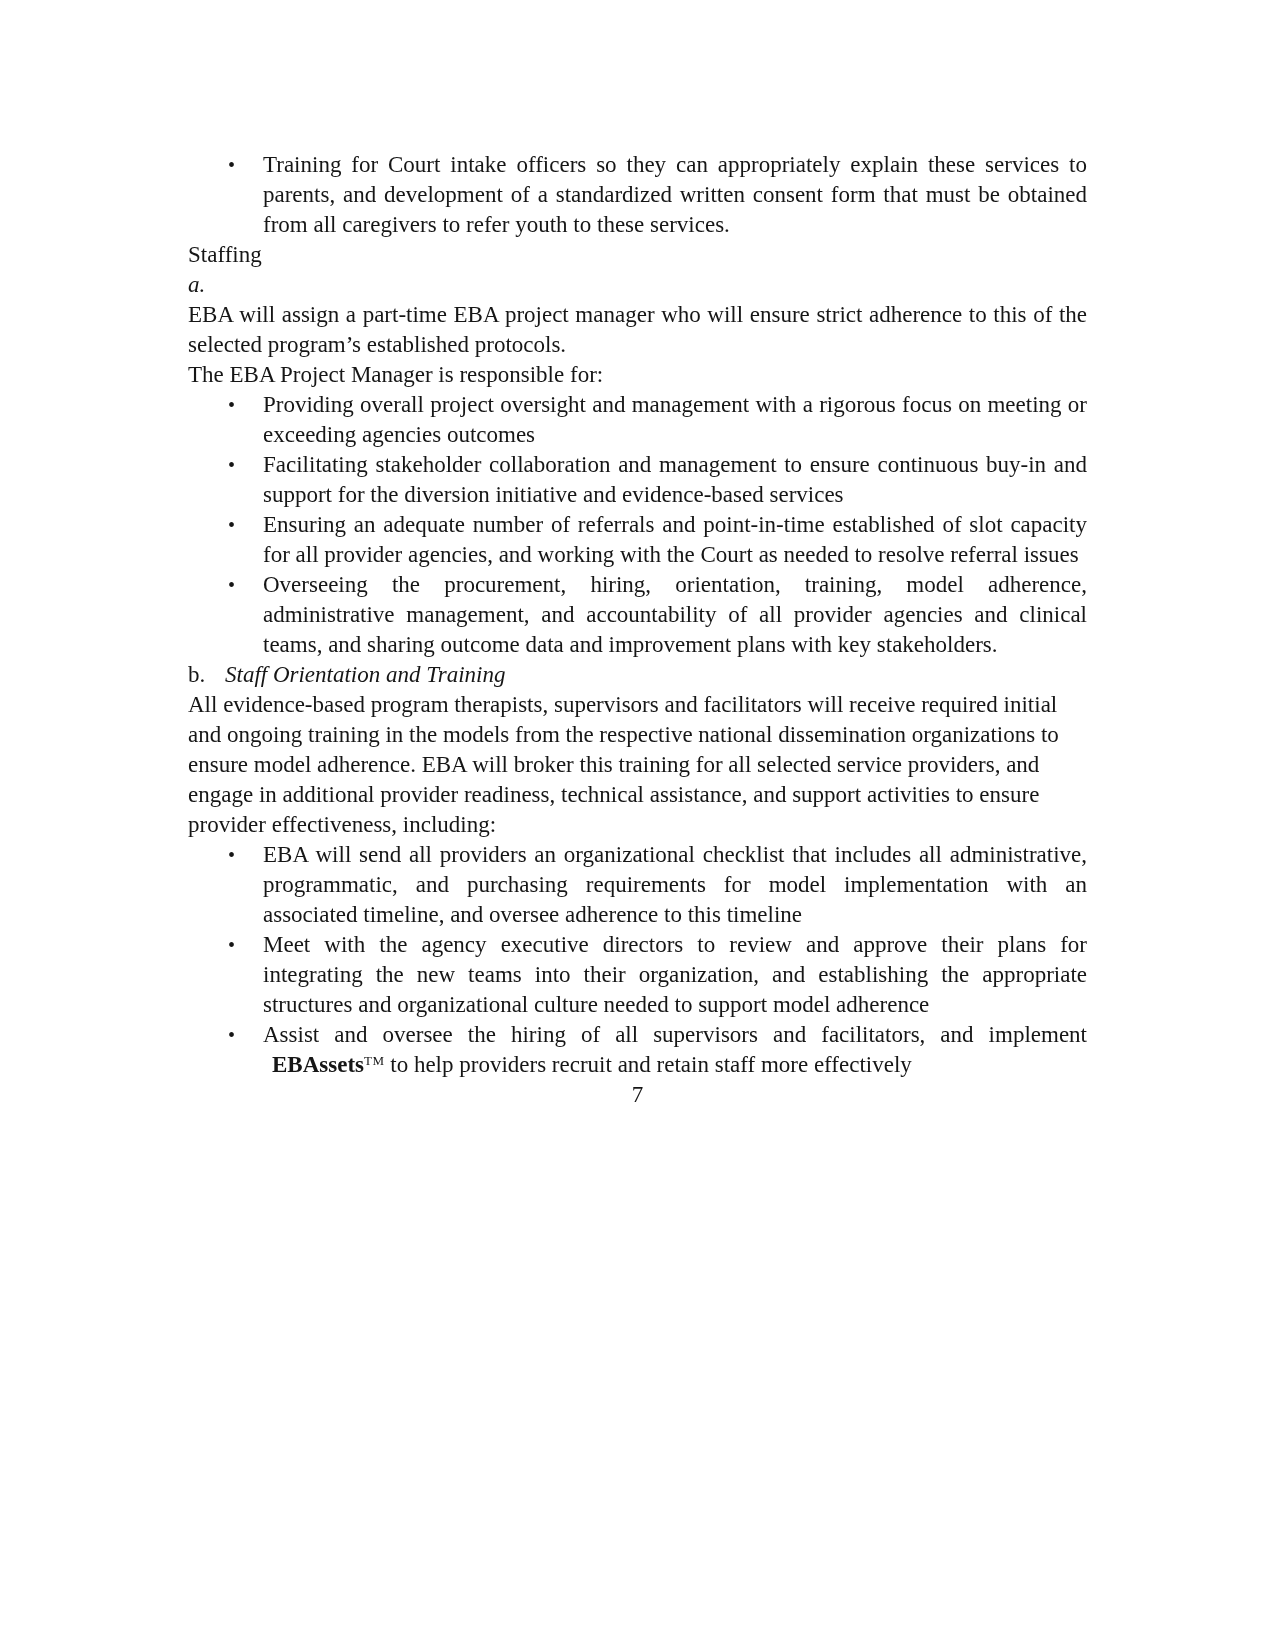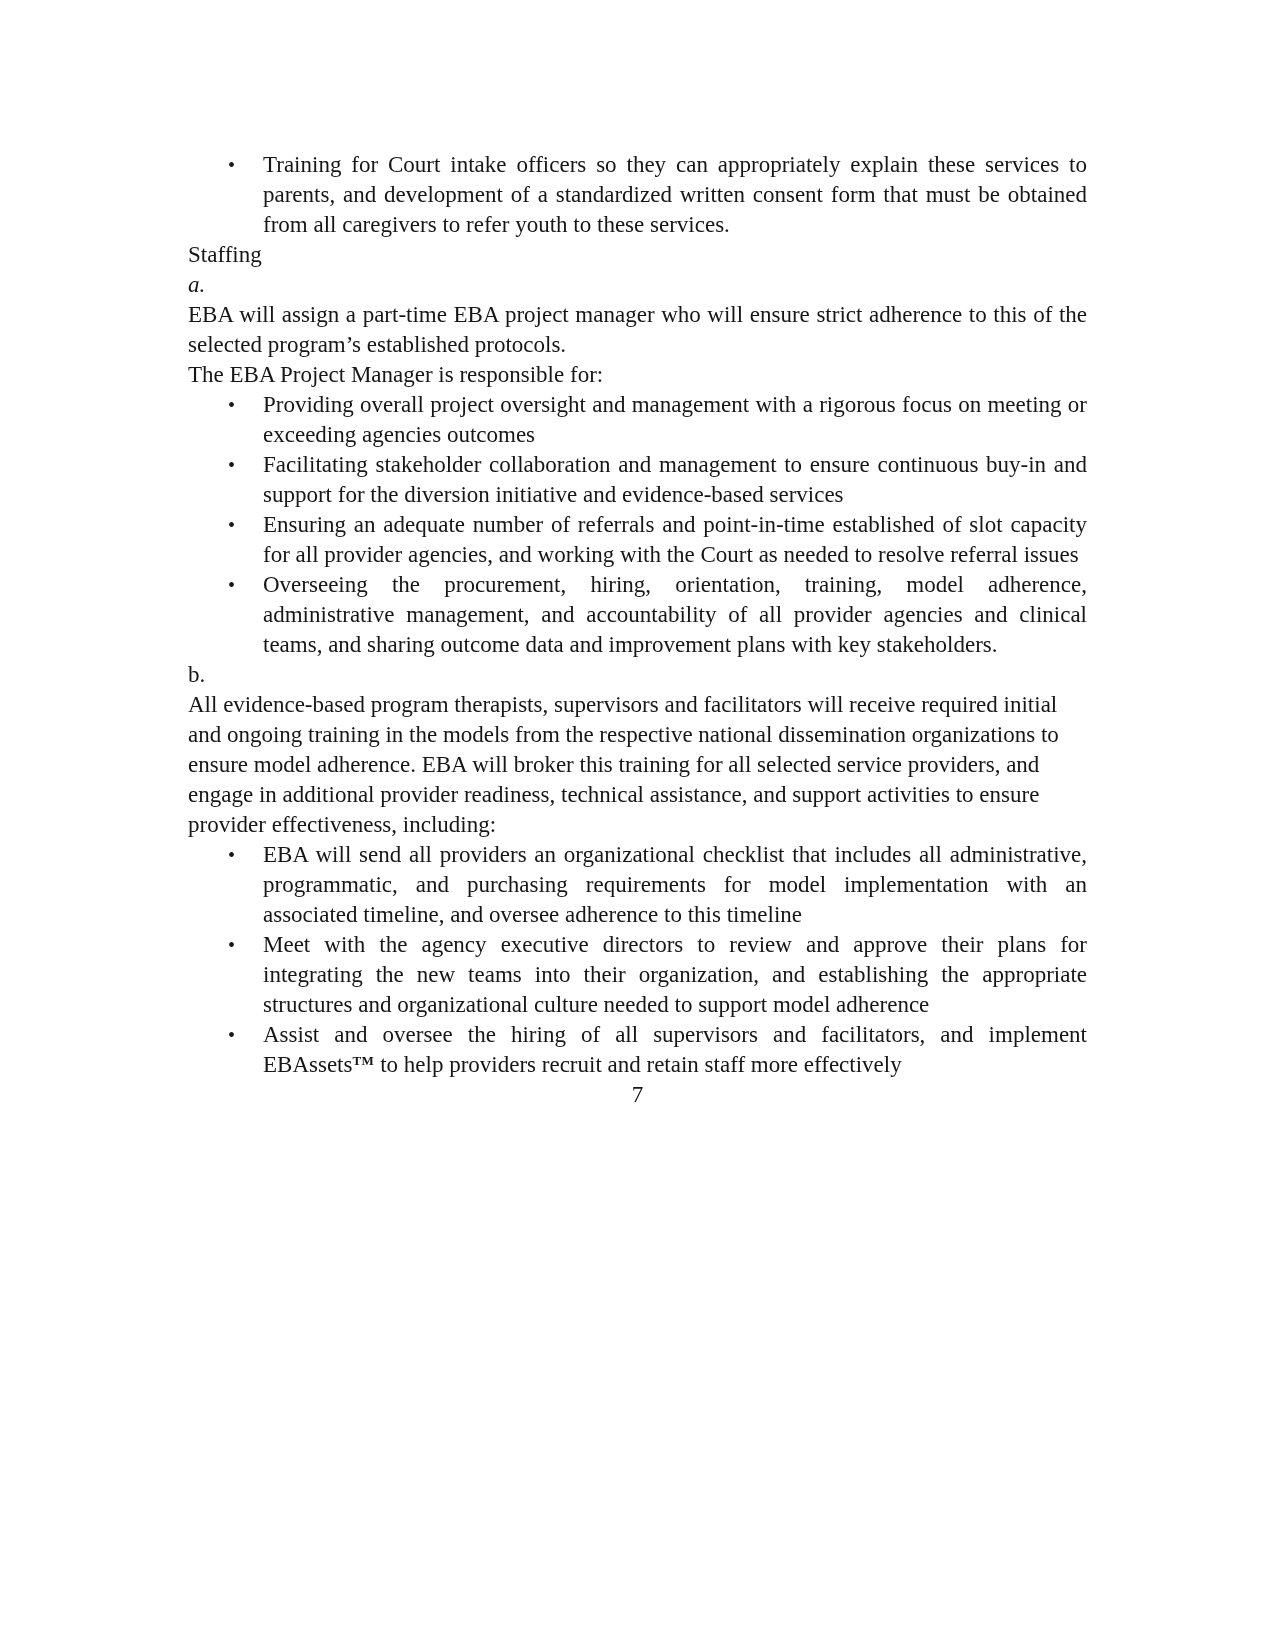--- a/index.html
+++ b/index.html
@@ -36,26 +36,26 @@
   .alpha-line { display: flex; }
   .alpha-label { flex: 0 0 37px; }
   .italic { font-style: italic; }
 
   .heading {
     font-size: 23px;
     font-weight: 400;
     line-height: 30px;
   }
 
-  .brand { font-weight: 400; }
+  .brand { font-weight: 700; margin-left: 9px; }
   sup.tm {
     font-size: 13px;
     line-height: 0;
     vertical-align: 7px;
-    font-weight: 700;
+    font-weight: 400;
     letter-spacing: 0.5px;
   }
 
   .page-number { text-align: center; }
 
   .mb7  { margin-bottom: 7px; }
   .mb10 { margin-bottom: 10px; }
   .mb11 { margin-bottom: 11px; }
   .mb12 { margin-bottom: 12px; }
   .mb14 { margin-bottom: 14px; }
@@ -102,20 +102,21 @@
     <div class="btext justify">Ensuring an adequate number of referrals and point-in-time established of slot capacity for all provider agencies, and working with the Court as needed to resolve referral issues</div>
   </div>
 
   <div class="bullet-item mb7">
     <span class="marker">•</span>
     <div class="btext justify">Overseeing the procurement, hiring, orientation, training, model adherence, administrative management, and accountability of all provider agencies and clinical teams, and sharing outcome data and improvement plans with key stakeholders.</div>
   </div>
 
   <div class="alpha-line mb25">
     <span class="alpha-label">b.</span>
+    <span class="alpha-title italic">Staff Orientation and Training</span>
   </div>
 
   <p class="mb30">All evidence-based program therapists, supervisors and facilitators will receive required initial and ongoing training in the models from the respective national dissemination organizations to ensure model adherence. EBA will broker this training for all selected service providers, and engage in additional provider readiness, technical assistance, and support activities to ensure provider effectiveness, including:</p>
 
   <div class="bullet-item mb14">
     <span class="marker">•</span>
     <div class="btext justify">EBA will send all providers an organizational checklist that includes all administrative, programmatic, and purchasing requirements for model implementation with an associated timeline, and oversee adherence to this timeline</div>
   </div>
 
   <div class="bullet-item mb10">

